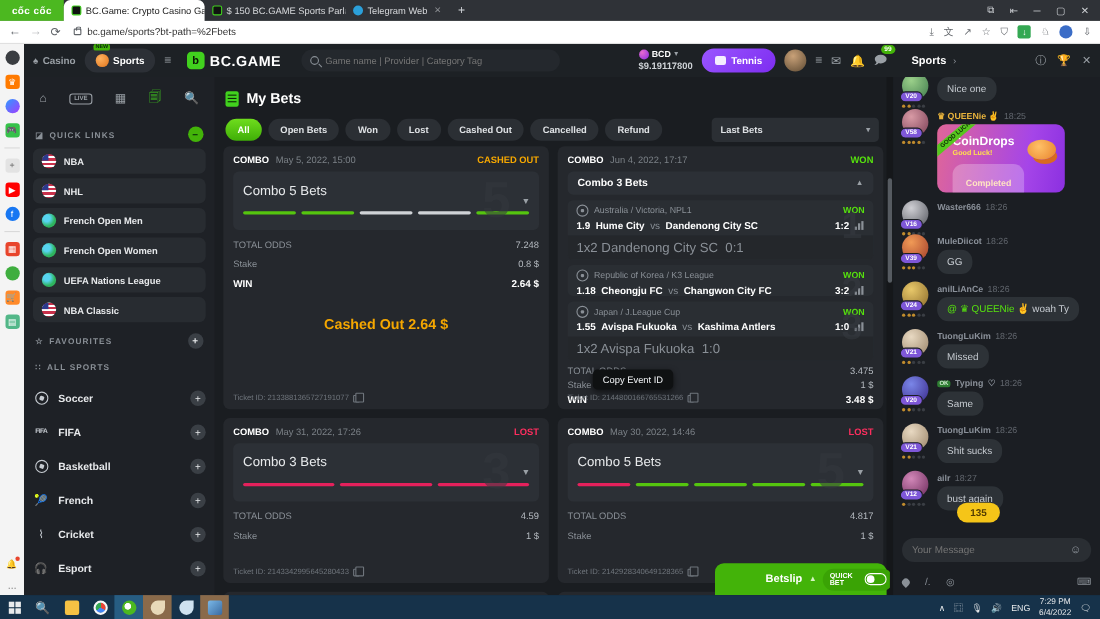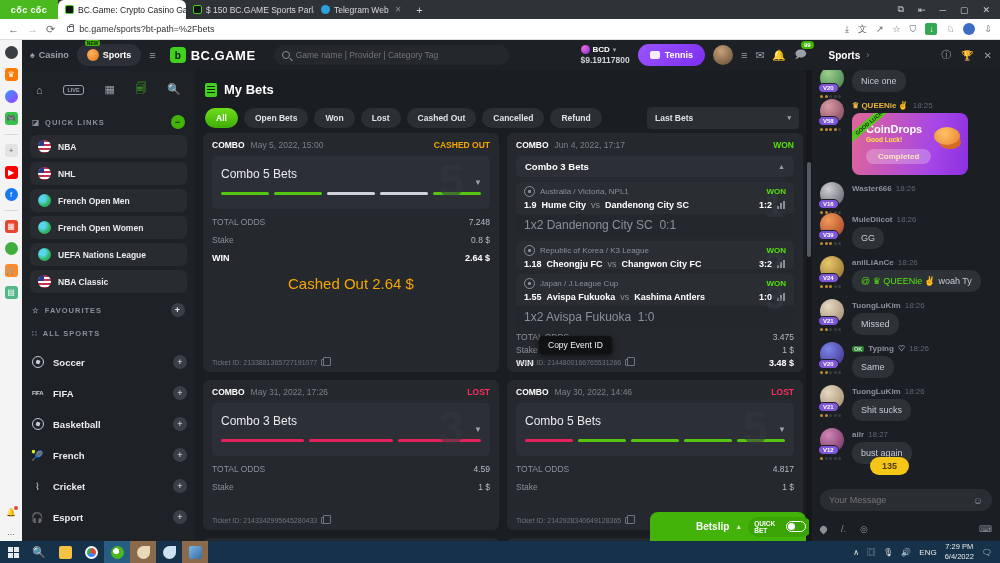--- a/index.html
+++ b/index.html
@@ -114,21 +114,21 @@
   .ddcaret{position:absolute;right:8px;top:22px;color:#9aa0a6;font-size:8px;}
   .bars{display:flex;gap:5px;margin-top:10px;}
   .bars .seg{flex:1;height:3px;border-radius:2px;}
   .seg.green{background:#55c50f;}
   .seg.white{background:#cfd2d6;}
   .seg.pink{background:#e5215c;}
   .srow{display:flex;justify-content:space-between;font-size:8.5px;margin-top:8px;}
   .srow .sl{color:#8a9097;}
   .srow .sv{color:#b7bcc2;}
   .srow.win .sl,.srow.win .sv{color:#fff;font-weight:bold;font-size:9px;}
-  .cashnote{color:#f5a700;font-size:15px;font-weight:normal;text-align:center;margin-top:12px;}
+  .cashnote{color:#f5a700;font-size:13px;font-weight:bold;text-align:center;margin-top:24px;}
   .ticket{position:absolute;left:9px;bottom:6px;color:#6f757c;font-size:7px;display:flex;align-items:center;gap:4px;}
   .copyico{width:6px;height:7px;border:1px solid #6f757c;border-radius:1px;position:relative;}
   .copyico:before{content:"";position:absolute;left:1px;top:-3px;width:6px;height:7px;border:1px solid #6f757c;border-radius:1px;background:#25282d;}
   .combo3head{background:#2c3036;border-radius:5px;margin-top:6px;padding:5px 9px;display:flex;align-items:center;justify-content:space-between;}
   .combo3head .t{color:#fff;font-size:9.5px;font-weight:bold;}
   .leg{background:#2a2e33;border-radius:5px;margin-top:5px;padding:4px 8px 0;position:relative;overflow:hidden;}
   .legtop{display:flex;align-items:center;gap:5px;font-size:8px;color:#8a9097;}
   .legtop .won{margin-left:auto;color:#56e10e;font-weight:bold;}
   .legmain{display:flex;align-items:center;gap:5px;margin-top:3px;font-size:9px;color:#fff;font-weight:bold;}
   .legmain .vs{color:#8a9097;font-weight:normal;}
@@ -174,21 +174,21 @@
   .muser{font-size:8px;color:#8a9099;font-weight:bold;display:flex;align-items:center;gap:4px;margin:2px 0 3px;}
   .muser .gold{color:#e8b33c;}
   .muser .time{color:#61666d;font-weight:normal;}
   .okbadge{background:#2e7d32;color:#cfe9cf;font-size:5.5px;padding:0 2px;border-radius:2px;}
   .bubble{background:#2d3237;border-radius:10px;padding:6px 9px;color:#c6cbd1;font-size:9px;display:inline-block;max-width:130px;}
   .mention{color:#56e10e;}
   .coindrops{width:116px;height:62px;border-radius:8px;background:linear-gradient(100deg,#e06698,#a545e8 70%,#8b30e0);position:relative;overflow:hidden;padding:10px 0 0 14px;}
   .ribbon{position:absolute;left:-22px;top:6px;background:#56c71e;color:#0c2a06;font-size:5.5px;font-weight:bold;transform:rotate(-40deg);padding:1px 22px;}
   .cd-title{color:#fff;font-size:11px;font-weight:bold;}
   .cd-sub{color:#ffe14d;font-size:6.5px;font-weight:bold;margin-top:1px;}
-  .cd-btn{margin-top:6px;background:rgba(255,255,255,.25);border:none;color:#ffe3c2;font-size:8px;font-weight:bold;border-radius:10px;padding:3px 12px;}
+  .cd-btn{margin-top:6px;background:rgba(255,255,255,.25);border:none;color:#ffe3c2;font-size:8px;font-weight:bold;border-radius:10px;padding:13px 12px;}
   .cd-coin{position:absolute;right:8px;top:14px;width:26px;height:18px;border-radius:50%;background:radial-gradient(circle at 40% 35%,#ffc168,#e8822a);box-shadow:3px 6px 0 -2px #d86a20;}
   .unread{position:absolute;left:58px;bottom:66px;background:#f5c518;color:#533d02;font-size:9px;font-weight:bold;border-radius:11px;padding:4px 12px;z-index:4;}
   .chatinput{position:absolute;left:8px;right:8px;bottom:30px;height:22px;background:#2a2e33;border-radius:12px;display:flex;align-items:center;padding:0 9px;z-index:5;}
   .chatinput input{flex:1;background:transparent;border:none;outline:none;color:#8a9097;font-size:9px;}
   .smiley{color:#8a9097;font-size:10px;}
   .chattools{position:absolute;left:8px;right:8px;bottom:7px;display:flex;align-items:center;gap:14px;color:#8a9097;font-size:9px;z-index:5;}
   .chattools .kb{margin-left:auto;}
   .drop{width:7px;height:7px;background:#8a9097;border-radius:50% 50% 50% 0;transform:rotate(-45deg);}
 
   

